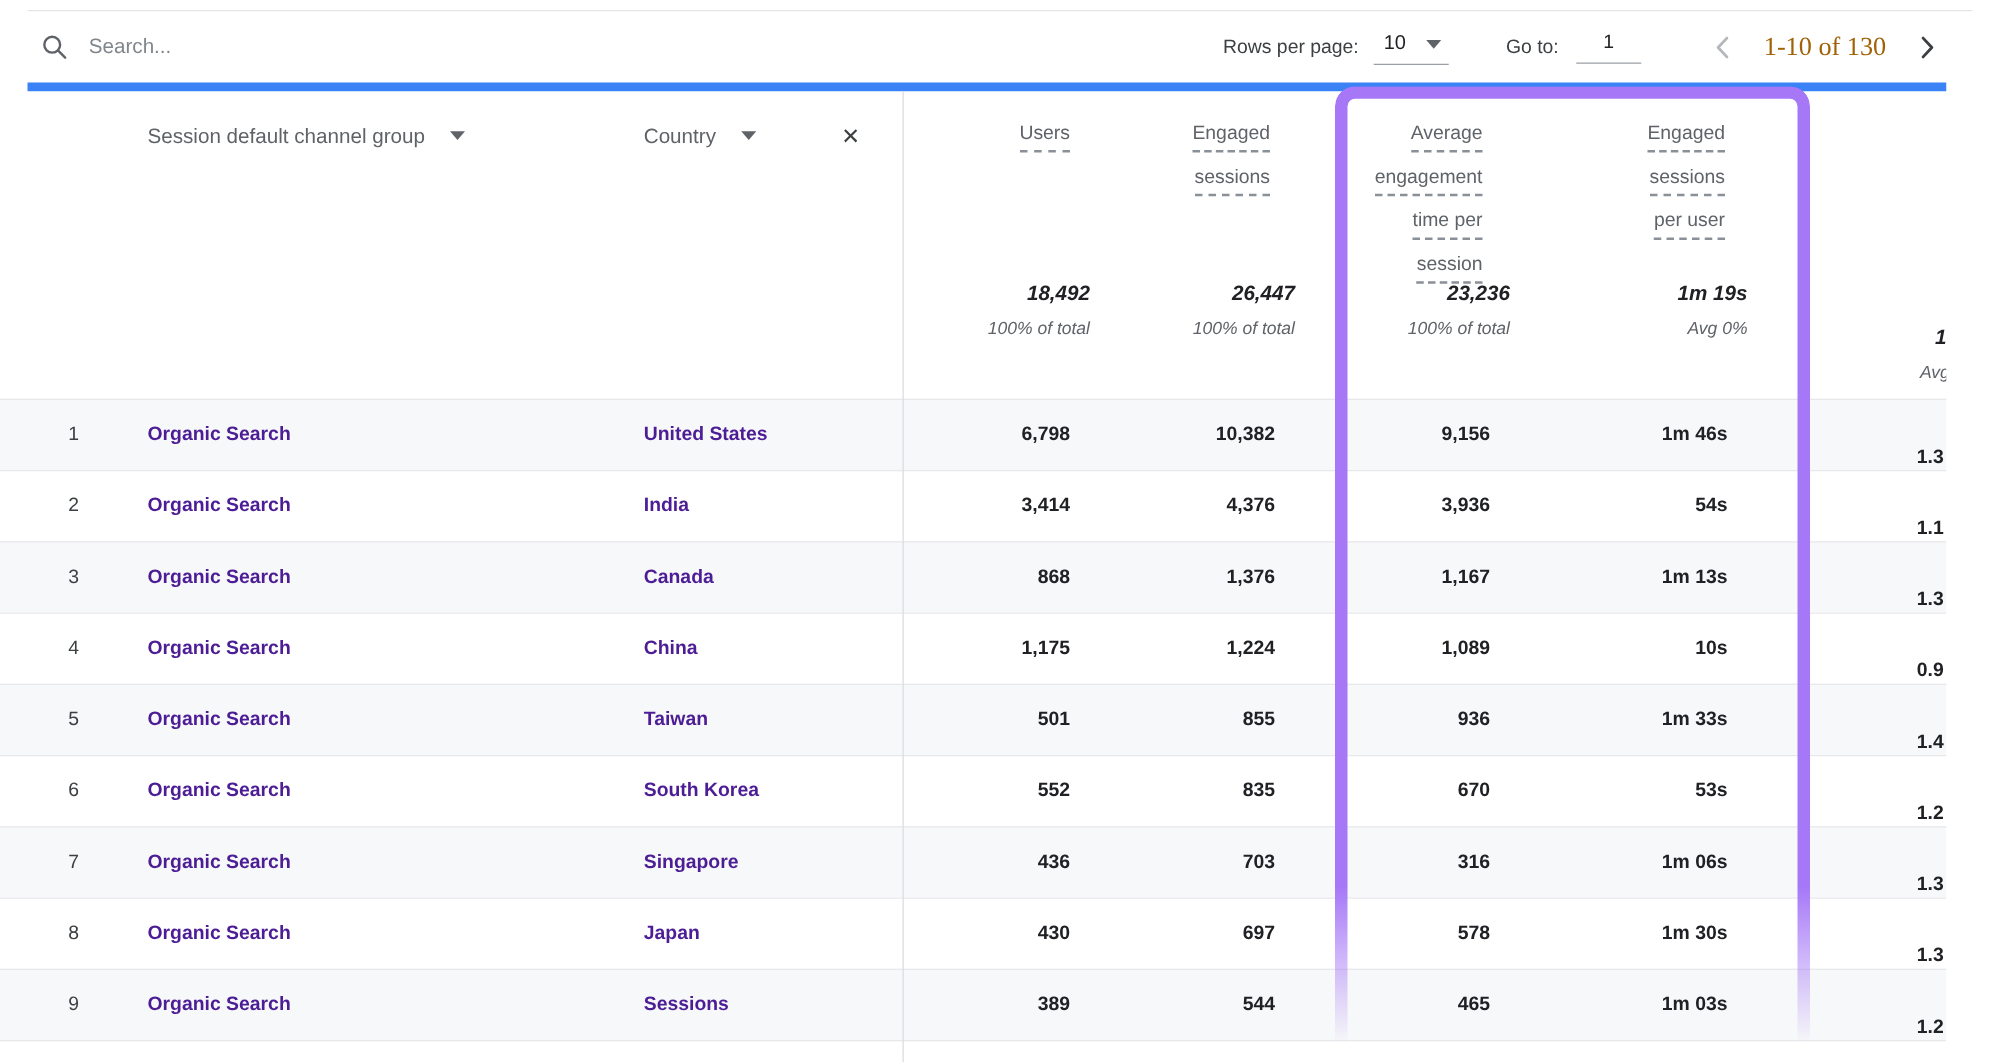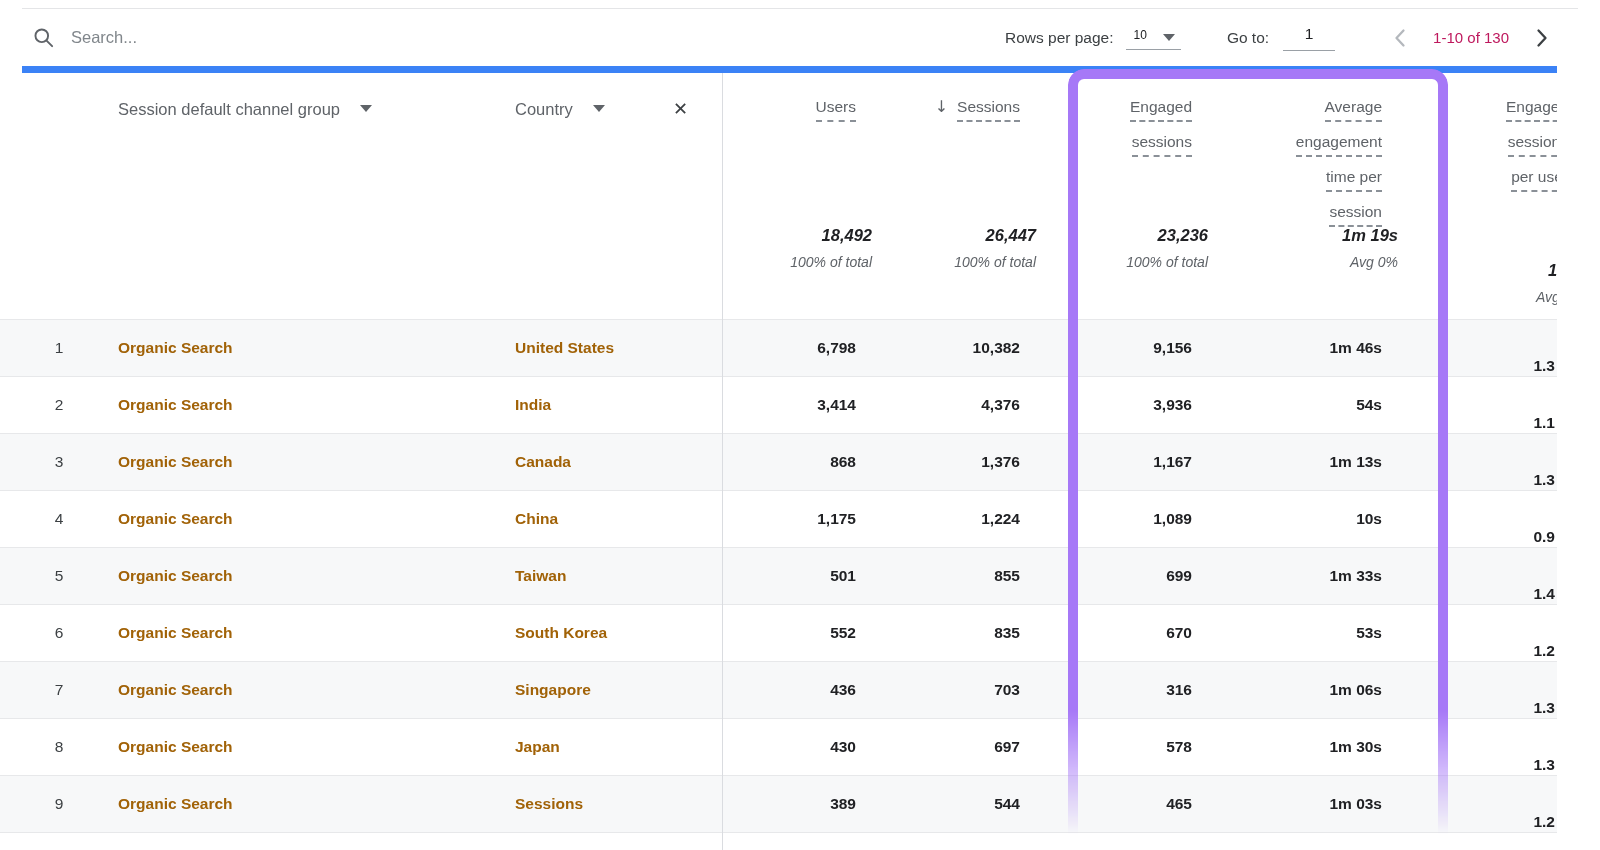--- a/index.html
+++ b/index.html
@@ -19,35 +19,35 @@
   .search-wrap { display:flex; align-items:center; gap:16px; flex:1; padding-left:10px; }
   .search-input {
     border:none; outline:none; font-family:inherit; font-size:16.5px;
     color:#202124; width:400px; background:transparent;
   }
   .search-input::placeholder { color:#80868b; }
   .topbar-right { display:flex; align-items:center; font-size:15.5px; color:#3c4043; padding-right:2px; }
   .rpp-label { margin-right:12px; }
   .rpp-select {
     display:inline-flex; align-items:flex-start; gap:16px; cursor:pointer;
-    border-bottom:1px solid #9aa0a6; padding:2px 6px 7px 8px; color:#202124; font-size:12px;
+    border-bottom:1px solid #9aa0a6; padding:2px 6px 7px 8px; color:#202124; font-size:16px;
   }
   .caret-down {
     width:0; height:0; border-left:6px solid transparent; border-right:6px solid transparent;
     border-top:7px solid #5f6368; margin-top:6px;
   }
   .goto-label { margin-left:46px; margin-right:14px; }
   .goto-input {
     width:52px; border:none; outline:none; border-bottom:1px solid #9aa0a6;
     font-family:inherit; font-size:15.5px; color:#202124; text-align:center;
     padding-bottom:7px; background:transparent;
   }
   .pager { display:flex; align-items:center; margin-left:52px; gap:10px; }
   .pg-btn { background:none; border:none; padding:2px; cursor:pointer; display:flex; align-items:center; }
-  .range-text { color:#be185d; font-size:15px; margin:0 8px; }
+  .range-text { color:#a16207; font-size:21px; margin:0 8px;font-family:Liberation Serif, serif; }
 
   
   .table-clip { position:absolute; left:0; top:73px; width:1557px; height:777px; overflow:hidden; }
   .grid {
     display:grid; width:1600px;
     grid-template-columns:118px 382px 222px 154px 164px 176px 196px 188px;
   }
   .col-divider { position:absolute; left:722px; top:73px; height:777px; width:1px; background:#dadce0; }
 
   .header-block { position:relative; height:246px; width:1600px; }
@@ -62,21 +62,21 @@
   .pr32 { padding-right:32px; } .pr45 { padding-right:45px;margin-top:35px; }
 
   .totals-grid { position:absolute; left:16px; bottom:14px;font-style:italic; }
   .t-cell { text-align:right; }
   .t-num { font-size:16.5px; font-weight:bold; color:#202124; }
   .t-sub { font-size:14px; color:#5f6368; margin-top:9px; }
 
   .row { height:57px; align-items:center; border-top:1px solid #e7e8ea; font-size:15.5px; background:#fff; }
   .row:nth-child(odd) { background:#f7f8f9; }
   .idx { text-align:center; color:#3c4043; font-size:15.5px; }
-  .dim { font-weight:bold; color:#a16207; }
+  .dim { font-weight:bold; color:#4c1d95; }
   .c-country { padding-left:15px; }
   .num { text-align:right; font-weight:bold; color:#202124; }
   .row-stub { height:18px; border-top:1px solid #e7e8ea; background:#fff; }
 
   
   .highlight {
     position:absolute; left:1068px; top:69px; width:380px; height:781px;
     border:10px solid var(--highlight,#a678f7); border-bottom:none;
     border-radius:16px 16px 0 0; pointer-events:none;
     -webkit-mask-image:linear-gradient(to bottom,#000 82%,rgba(0,0,0,0) 98%);
@@ -137,23 +137,20 @@
           <span class="caret-down"></span>
         </div>
         <div class="h-dim c-country">
           <span class="lbl">Country</span>
           <span class="caret-down"></span>
           <span class="close-x">✕</span>
         </div>
         <div class="h-metric pr20">
           <div class="hline"><span class="dashline">Users</span></div>
         </div>
-        <div class="h-metric pr20">
-          <div class="hline"><span class="sort-arrow">↓</span><span class="dashline">Sessions</span></div>
-        </div>
         <div class="h-metric pr24">
           <div class="hline"><span class="dashline">Engaged</span></div>
           <div class="hline"><span class="dashline">sessions</span></div>
         </div>
         <div class="h-metric pr30">
           <div class="hline"><span class="dashline">Average</span></div>
           <div class="hline"><span class="dashline">engagement</span></div>
           <div class="hline"><span class="dashline">time per</span></div>
           <div class="hline"><span class="dashline">session</span></div>
         </div>
@@ -231,21 +228,21 @@
         <div class="num pr24">1,089</div>
         <div class="num pr30">10s</div>
         <div class="num pr45">0.9</div>
       </div>
       <div class="grid row">
         <div class="idx">5</div>
         <div class="dim">Organic Search</div>
         <div class="dim c-country">Taiwan</div>
         <div class="num pr20">501</div>
         <div class="num pr20">855</div>
-        <div class="num pr24">699</div>
+        <div class="num pr24">936</div>
         <div class="num pr30">1m 33s</div>
         <div class="num pr45">1.4</div>
       </div>
       <div class="grid row">
         <div class="idx">6</div>
         <div class="dim">Organic Search</div>
         <div class="dim c-country">South Korea</div>
         <div class="num pr20">552</div>
         <div class="num pr20">835</div>
         <div class="num pr24">670</div>

